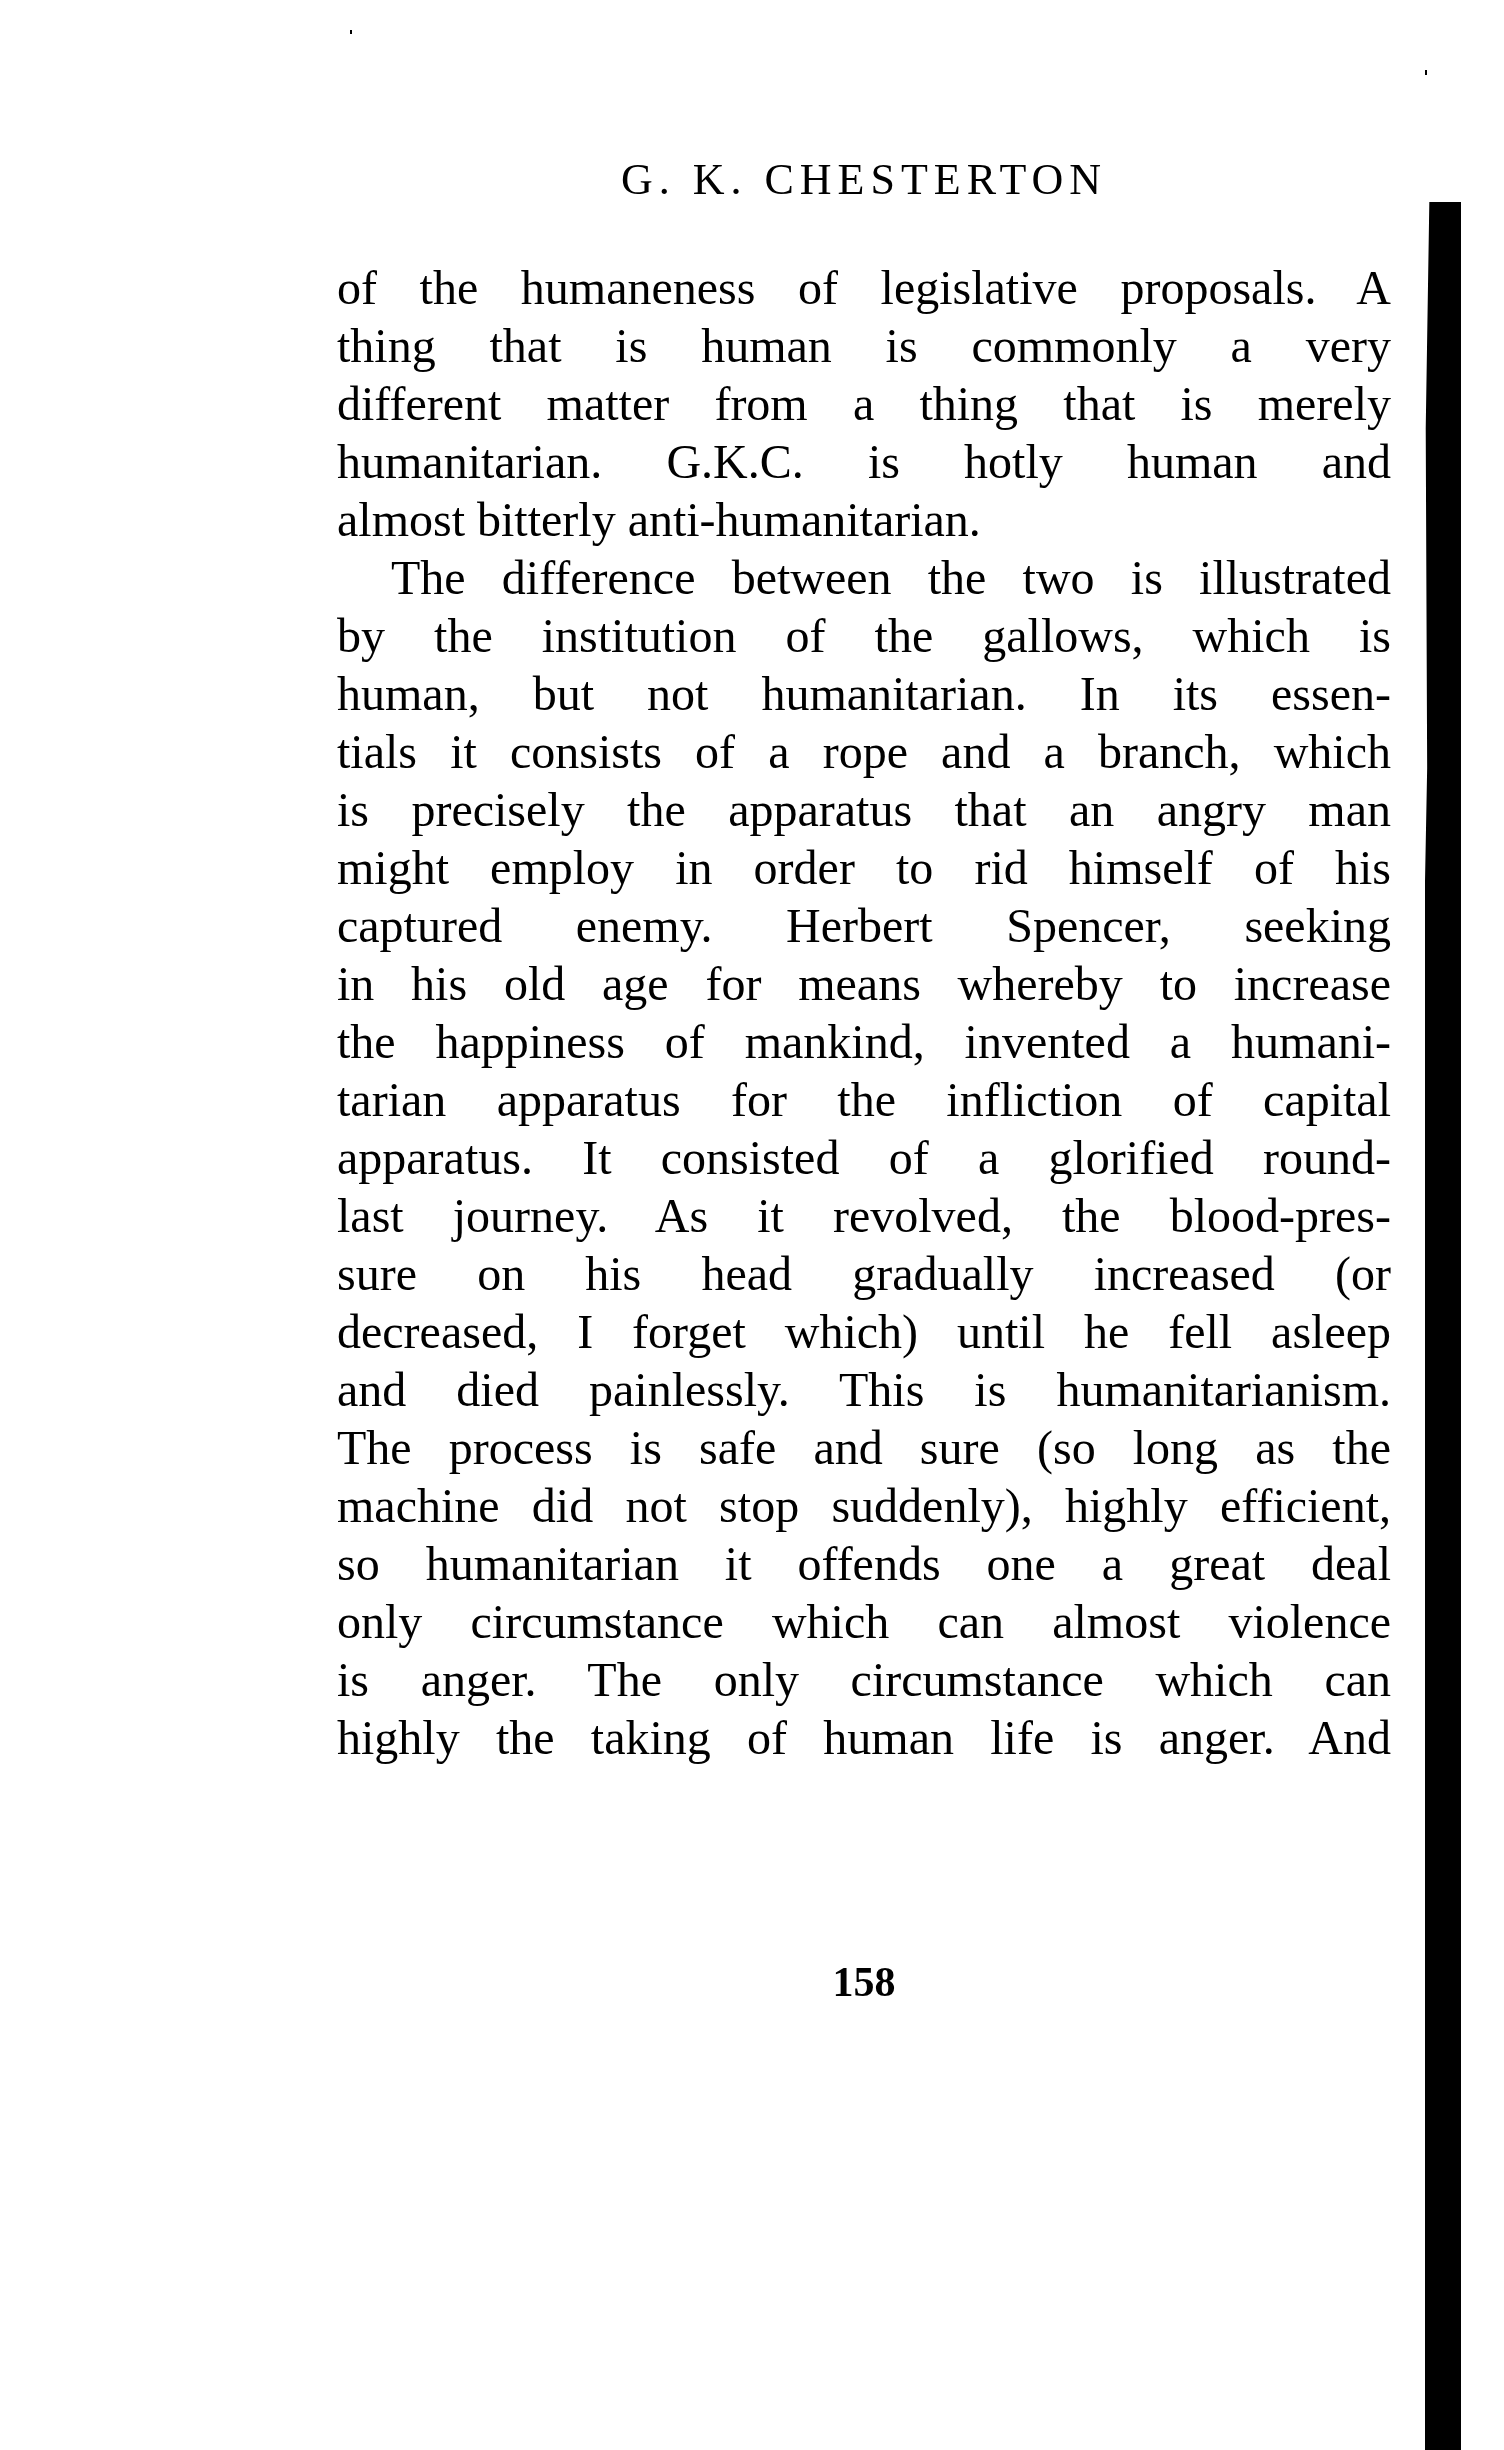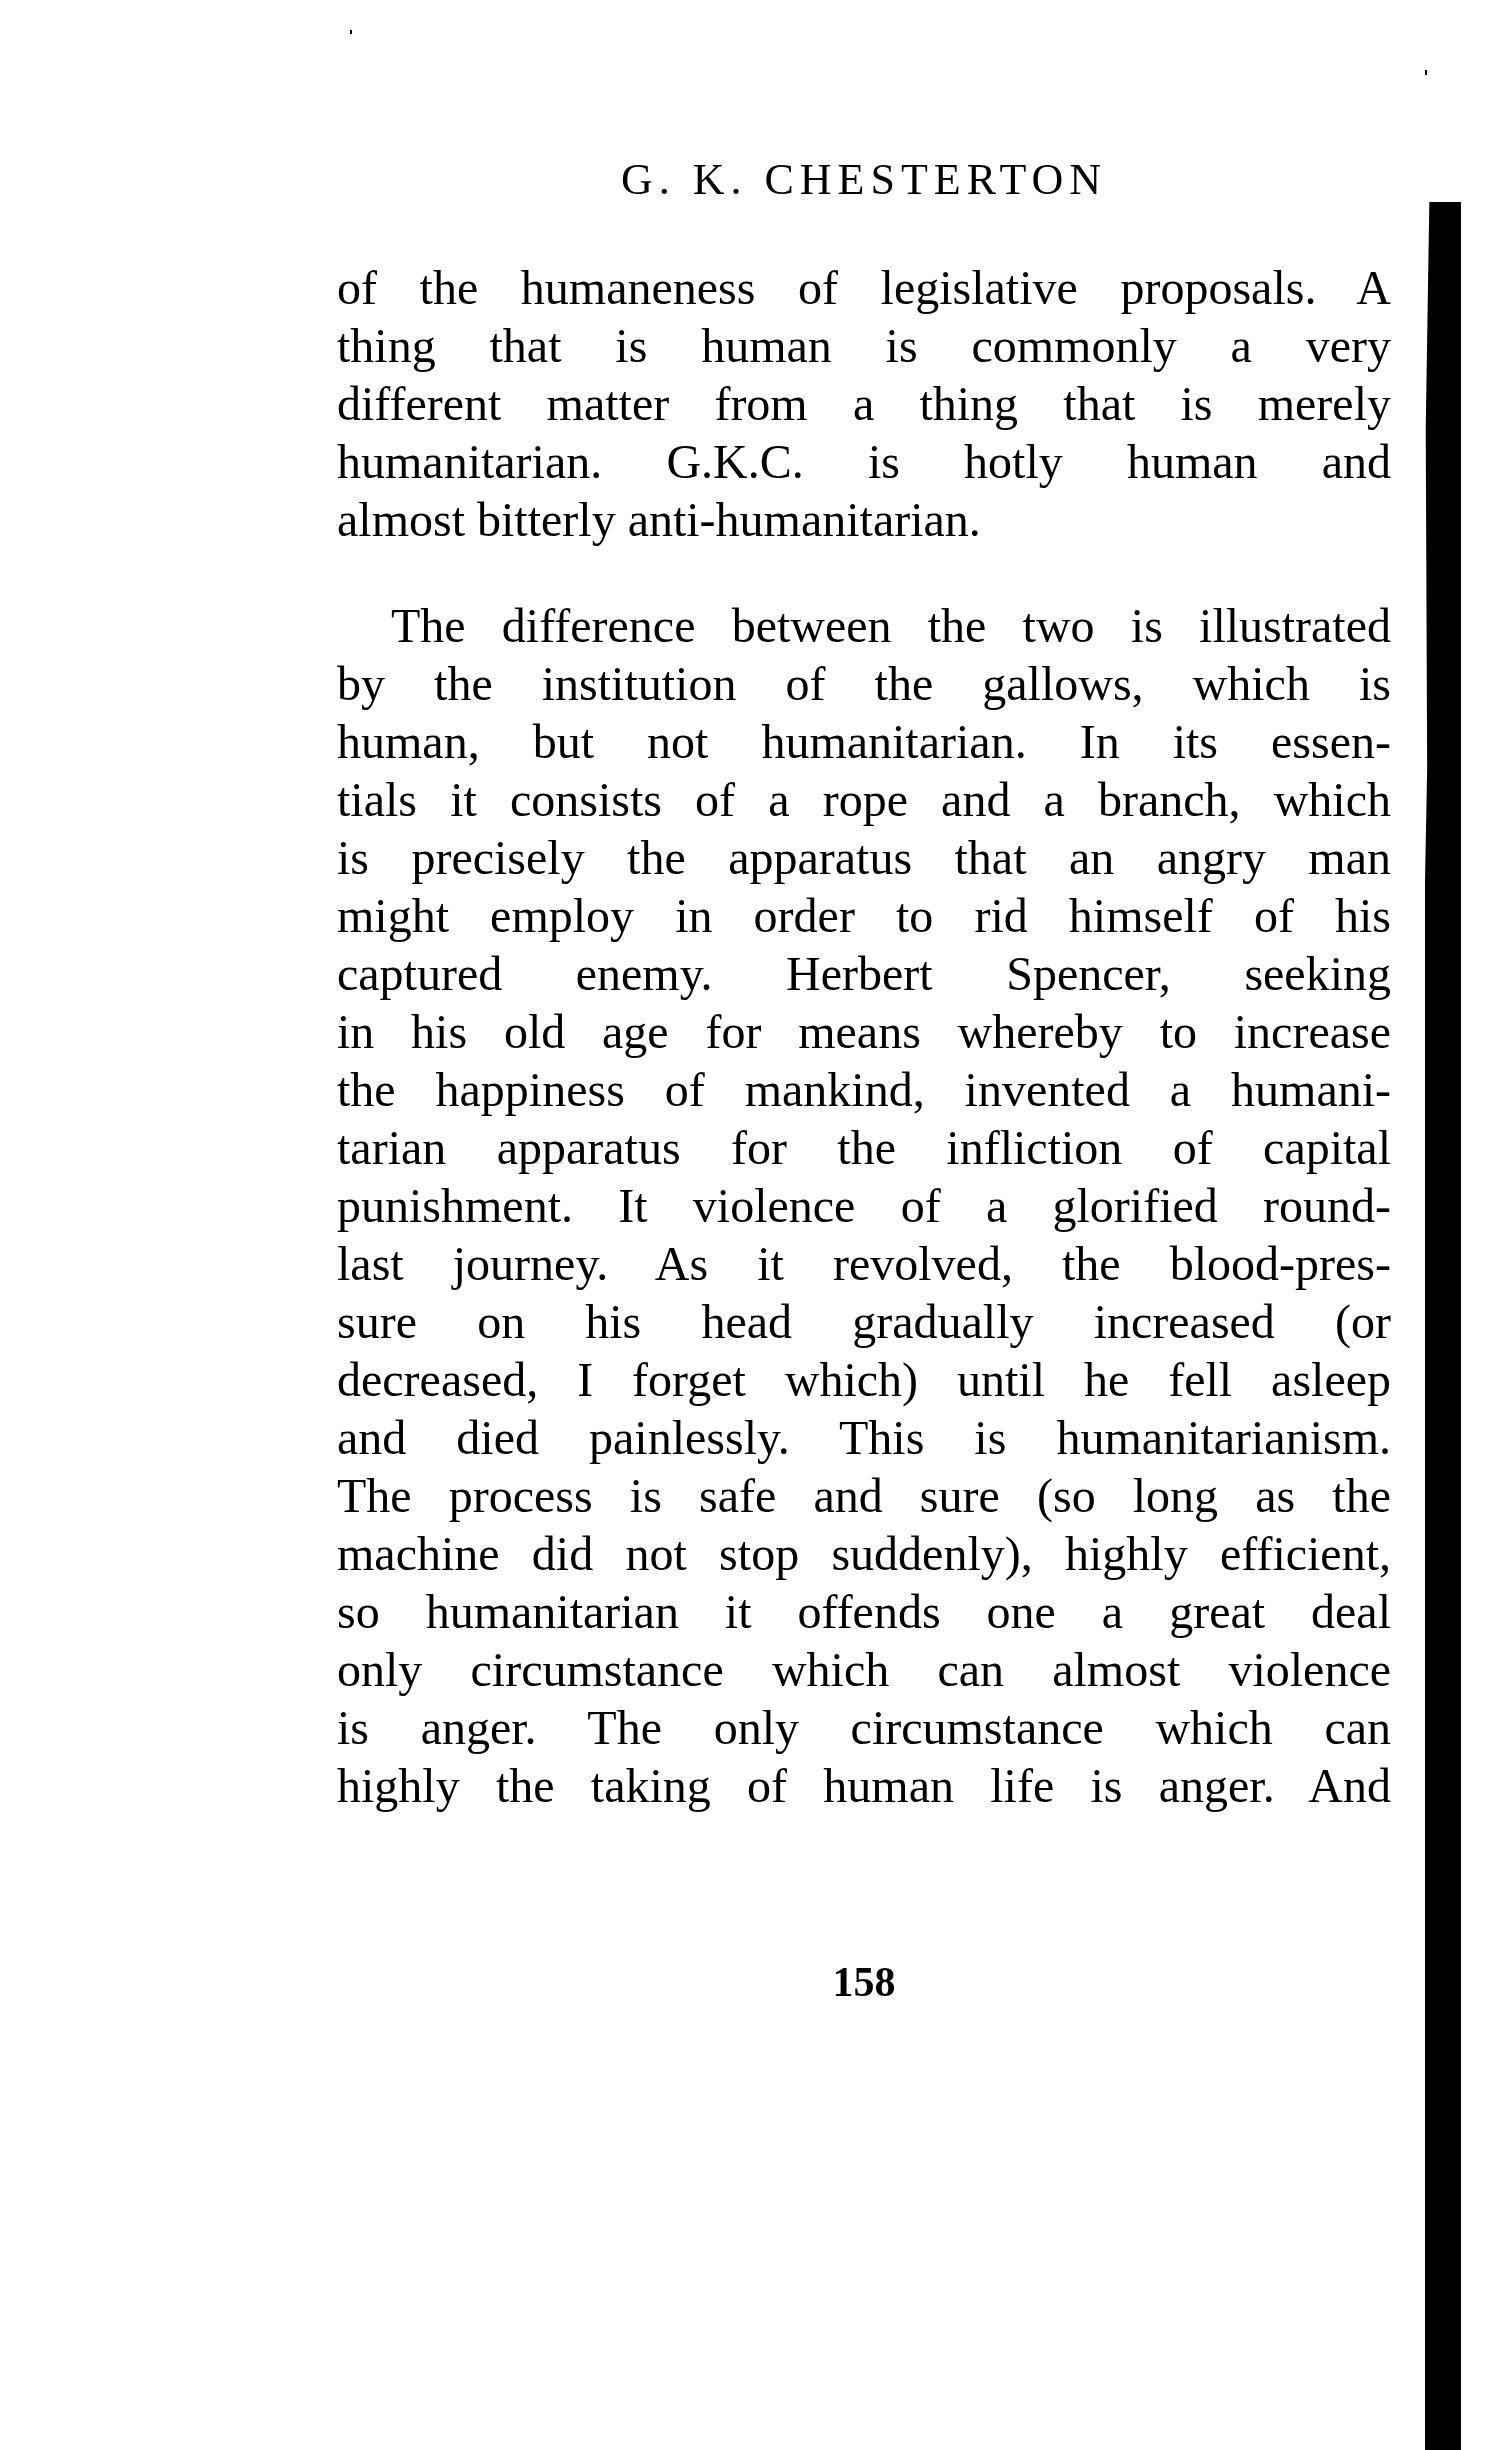--- a/index.html
+++ b/index.html
@@ -43,21 +43,20 @@
       text-align-last: justify;
       white-space: nowrap;
       height: 58px;
       overflow: visible;
     }
     .line.last {
       text-align-last: left;
     }
     .line.indent {
       padding-left: 54px;
-      margin-top: 48px;
     }
     .folio {
       position: absolute;
       left: 337px;
       width: 1054px;
       top: 1940px;
       text-align: center;
       font-family: "Liberation Serif", serif;
       font-size: 42px;
       font-weight: bold;
@@ -96,21 +95,21 @@
     <span class="line indent">The difference between the two is illustrated</span>
     <span class="line">by the institution of the gallows, which is</span>
     <span class="line">human, but not humanitarian.  In its essen-</span>
     <span class="line">tials it consists of a rope and a branch, which</span>
     <span class="line">is precisely the apparatus that an angry man</span>
     <span class="line">might employ in order to rid himself of his</span>
     <span class="line">captured enemy.  Herbert Spencer, seeking</span>
     <span class="line">in his old age for means whereby to increase</span>
     <span class="line">the happiness of mankind, invented a humani-</span>
     <span class="line">tarian apparatus for the infliction of capital</span>
-    <span class="line">punishment.  It violence of a glorified round-</span>
+    <span class="line">apparatus.  It consisted of a glorified round-</span>
     <span class="line">last journey.  As it revolved, the blood-pres-</span>
     <span class="line">sure on his head gradually increased (or</span>
     <span class="line">decreased, I forget which) until he fell asleep</span>
     <span class="line">and died painlessly.  This is humanitarianism.</span>
     <span class="line">The process is safe and sure (so long as the</span>
     <span class="line">machine did not stop suddenly), highly efficient,</span>
     <span class="line">so humanitarian it offends one a great deal</span>
     <span class="line">only circumstance which can almost violence</span>
     <span class="line">is anger.  The only circumstance which can</span>
     <span class="line">highly the taking of human life is anger.  And</span>

